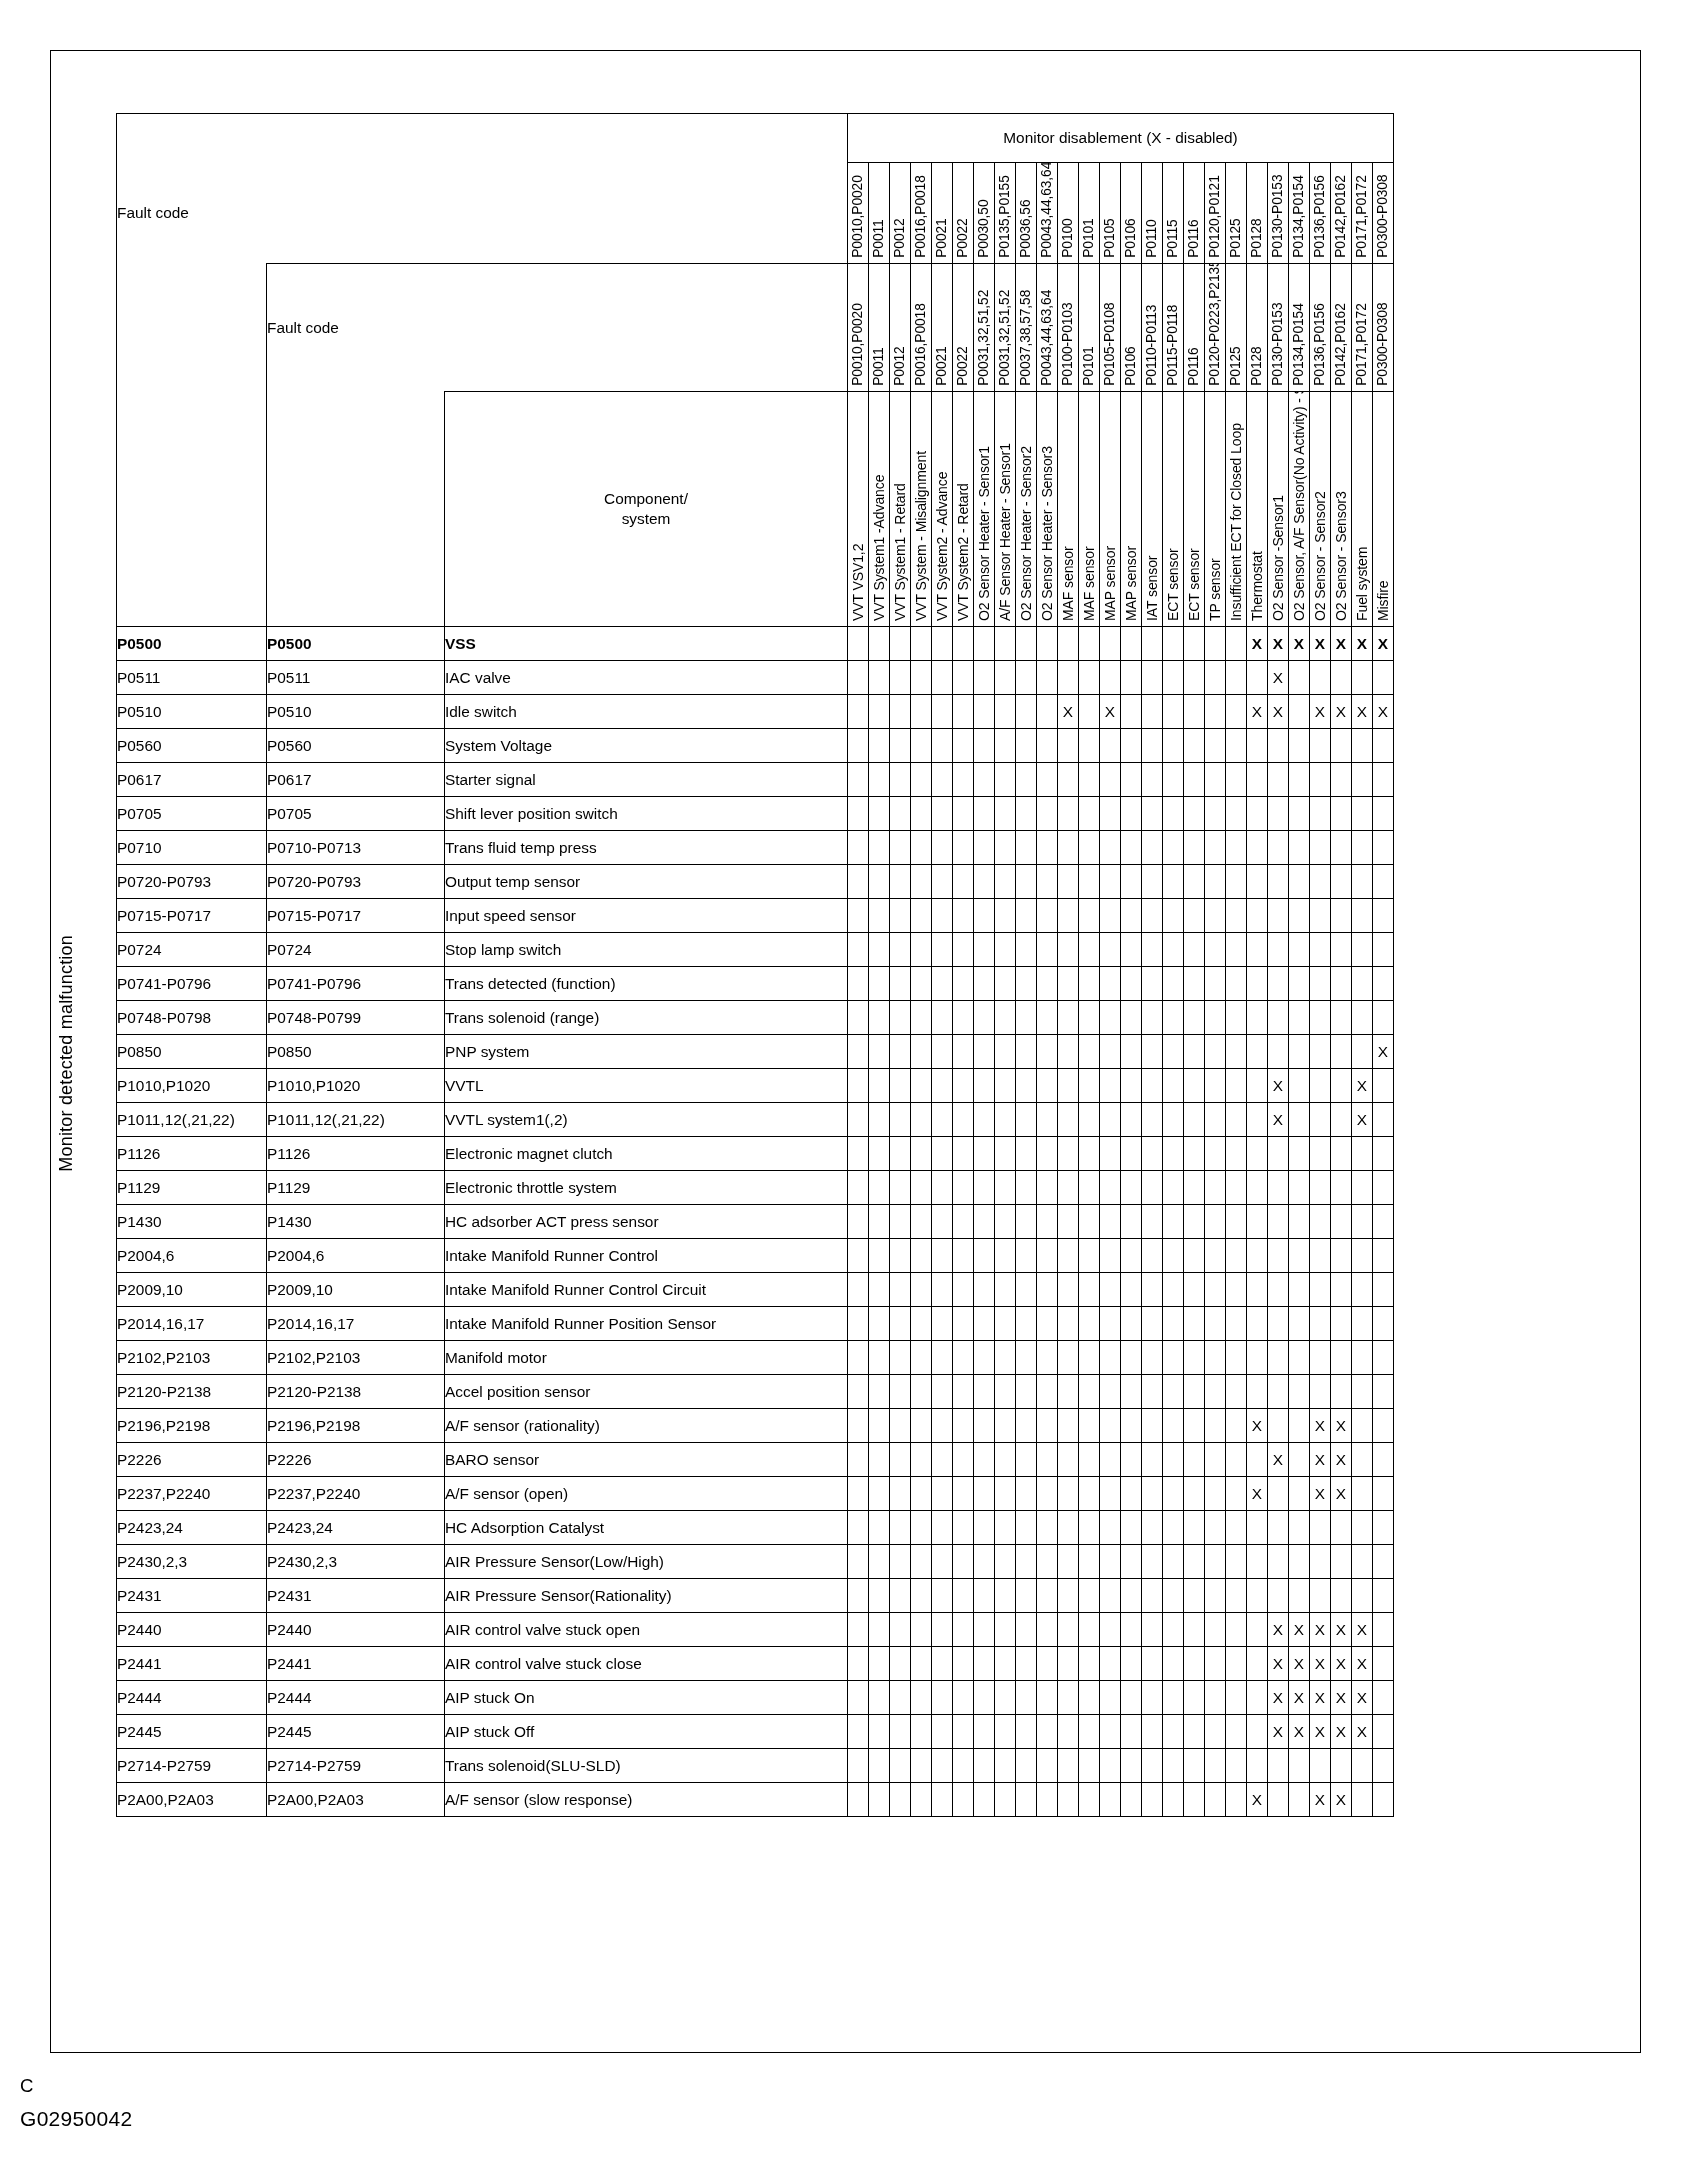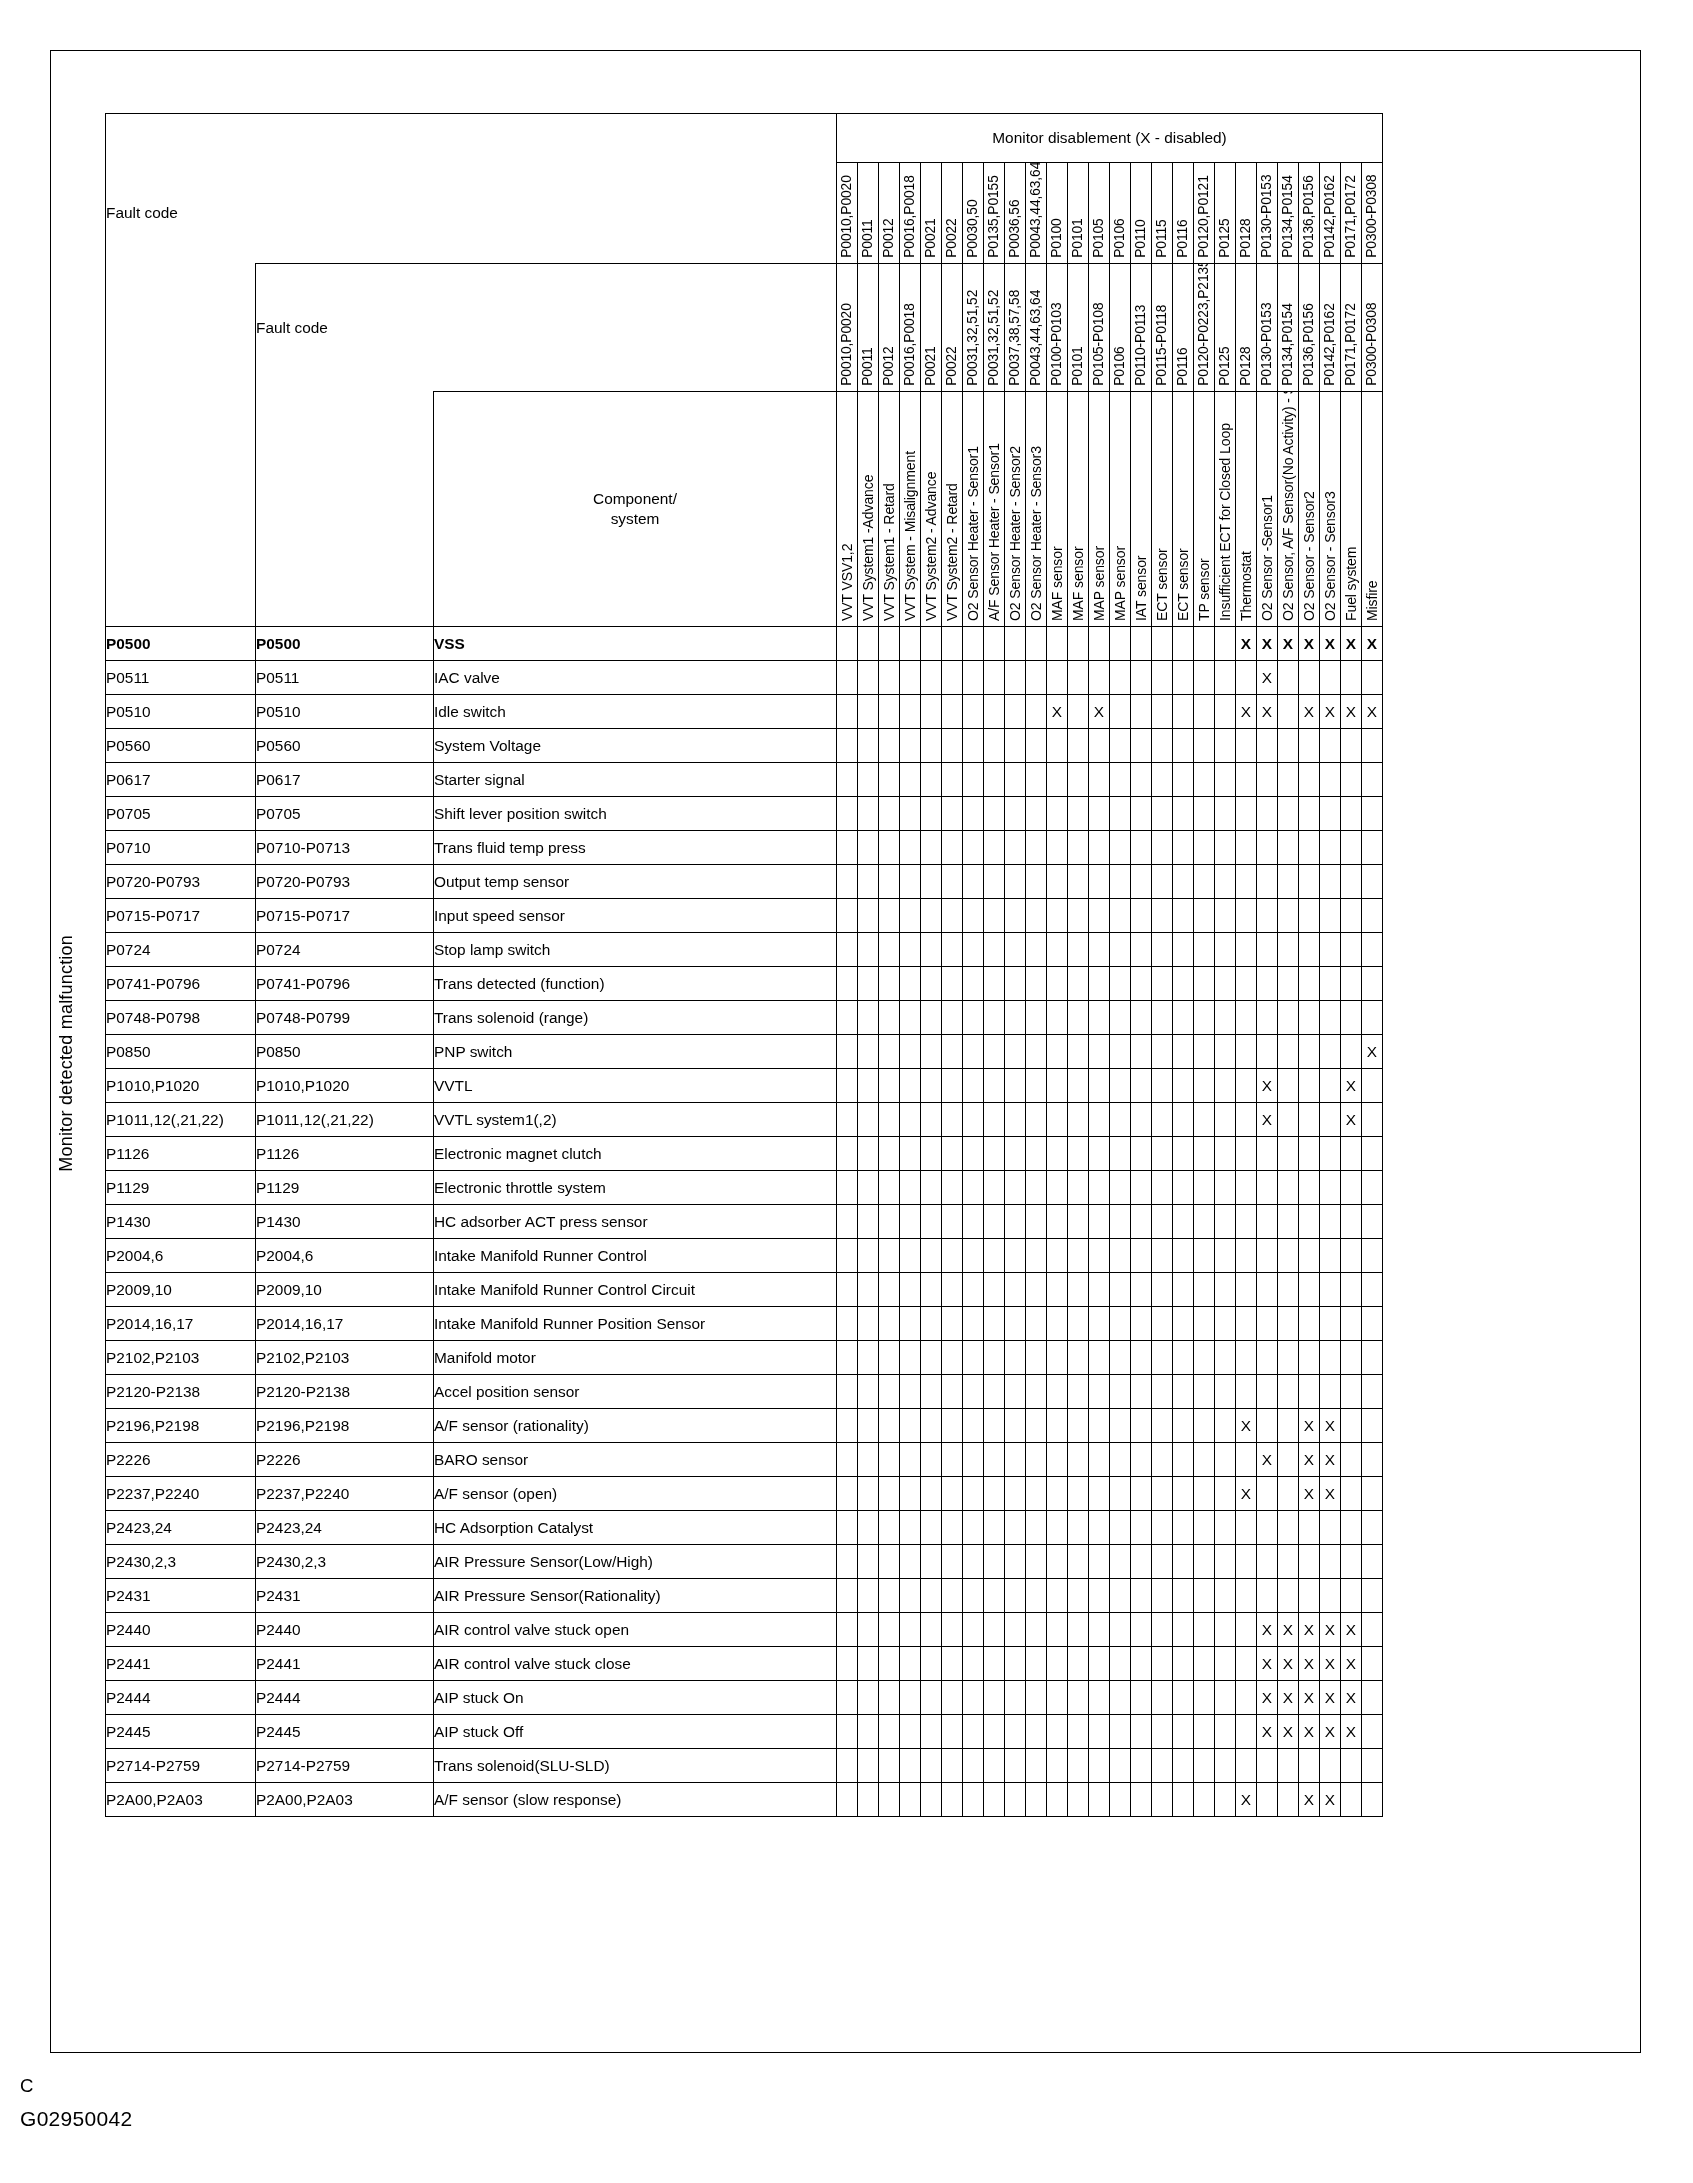--- a/index.html
+++ b/index.html
@@ -49,21 +49,21 @@
     writing-mode: vertical-rl;
     transform: rotate(180deg);
     white-space: nowrap;
     font-size: 18px;
     letter-spacing: 0.2px;
   }
 
   
   table.matrix {
     position: absolute;
-    left: 105px;
+    left: 116px;
     top: 113px;
     border-collapse: collapse;
     table-layout: fixed;
     padding-left: 32px;
   }
   table.matrix td, table.matrix th {
     border: 0.8px solid #000;
     padding: 0;
     margin: 0;
     font-weight: normal;
@@ -838,21 +838,21 @@
           <td class="mark grp"></td>
           <td class="mark"></td>
           <td class="mark"></td>
           <td class="mark"></td>
           <td class="mark"></td>
           <td class="mark last"></td>
         </tr>
         <tr class="datarow">
           <td class="code-cell code1">P0850</td>
           <td class="code-cell">P0850</td>
-          <td class="comp-cell">PNP switch</td>
+          <td class="comp-cell">PNP system</td>
           <td class="mark"></td>
           <td class="mark"></td>
           <td class="mark"></td>
           <td class="mark"></td>
           <td class="mark"></td>
           <td class="mark"></td>
           <td class="mark grp"></td>
           <td class="mark"></td>
           <td class="mark"></td>
           <td class="mark"></td>

